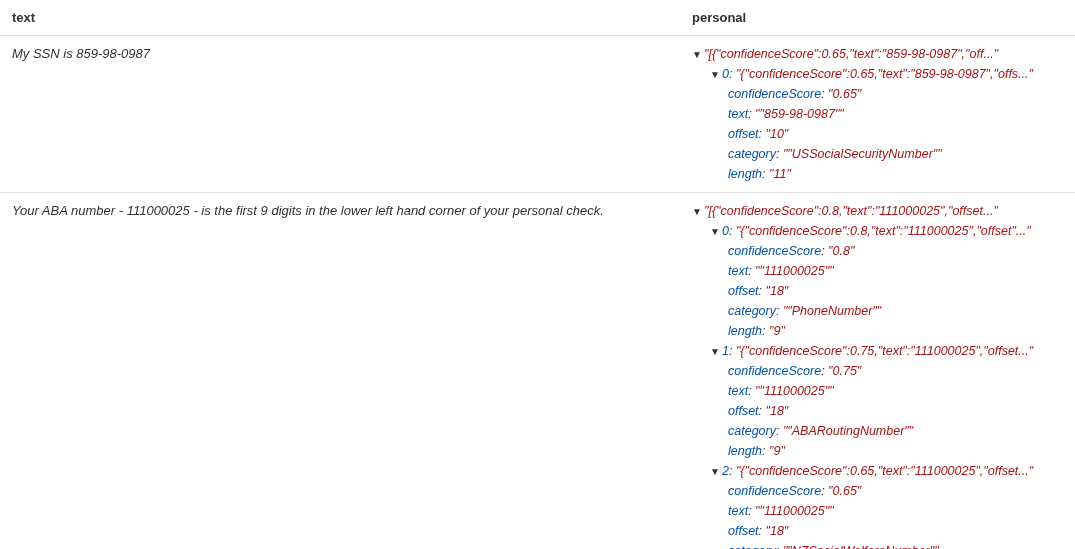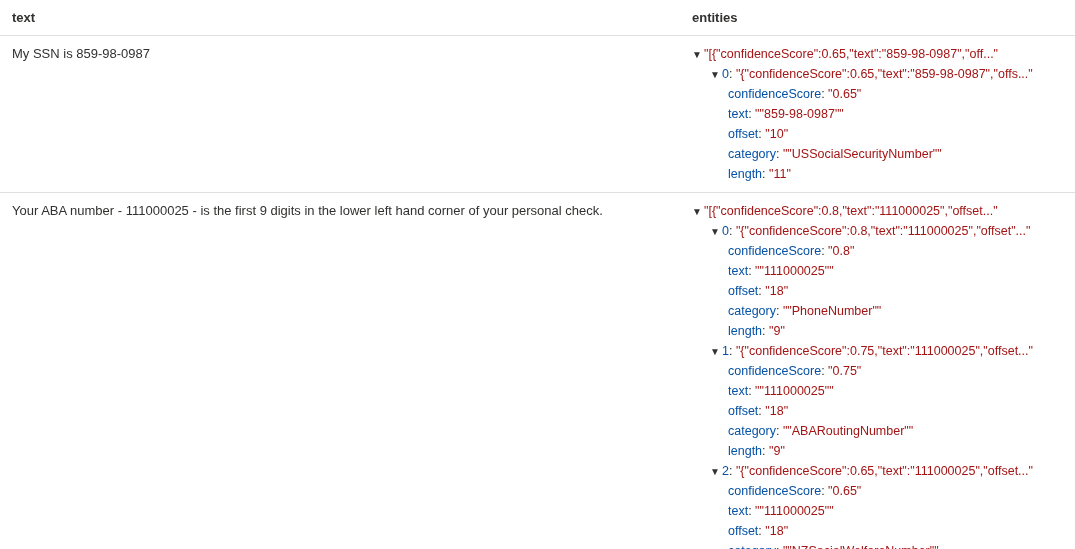--- a/index.html
+++ b/index.html
@@ -21,20 +21,21 @@
     padding: 10px 12px;
     border-bottom: 1px solid #e1dfdd;
     font-size: 13px;
   }
   td {
     padding: 8px 12px;
     vertical-align: top;
     border-bottom: 1px solid #e1dfdd;
     font-size: 13px;
     line-height: 1.5;
+    font-style: italic;
   }
   col.col-text { width: 680px; }
   col.col-entities { width: auto; }
   .tree { font-size: 12.5px; line-height: 1.6; }
   .node { white-space: nowrap; overflow: hidden; text-overflow: ellipsis; }
   .lvl1 { padding-left: 0px; }
   .lvl2 { padding-left: 18px; }
   .lvl3 { padding-left: 36px; }
   .caret {
     display: inline-block;
@@ -51,21 +52,21 @@
 <body>
 
 <table>
   <colgroup>
     <col class="col-text">
     <col class="col-entities">
   </colgroup>
   <thead>
     <tr>
       <th>text</th>
-      <th>entities</th>
+      <th>personal</th>
     </tr>
   </thead>
   <tbody id="tbody">
       <tr>
         <td>My SSN is 859-98-0987</td>
         <td>
           <div class="tree">
             <div class="node lvl1"><span class="caret">▼</span><span class="str">"[{"confidenceScore":0.65,"text":"859-98-0987","off..."</span></div>
             <div class="node lvl2"><span class="caret">▼</span><span class="key">0</span>: <span class="str">"{"confidenceScore":0.65,"text":"859-98-0987","offs..."</span></div>
             <div class="node lvl3"><span class="key">confidenceScore</span>: <span class="str">"0.65"</span></div>

